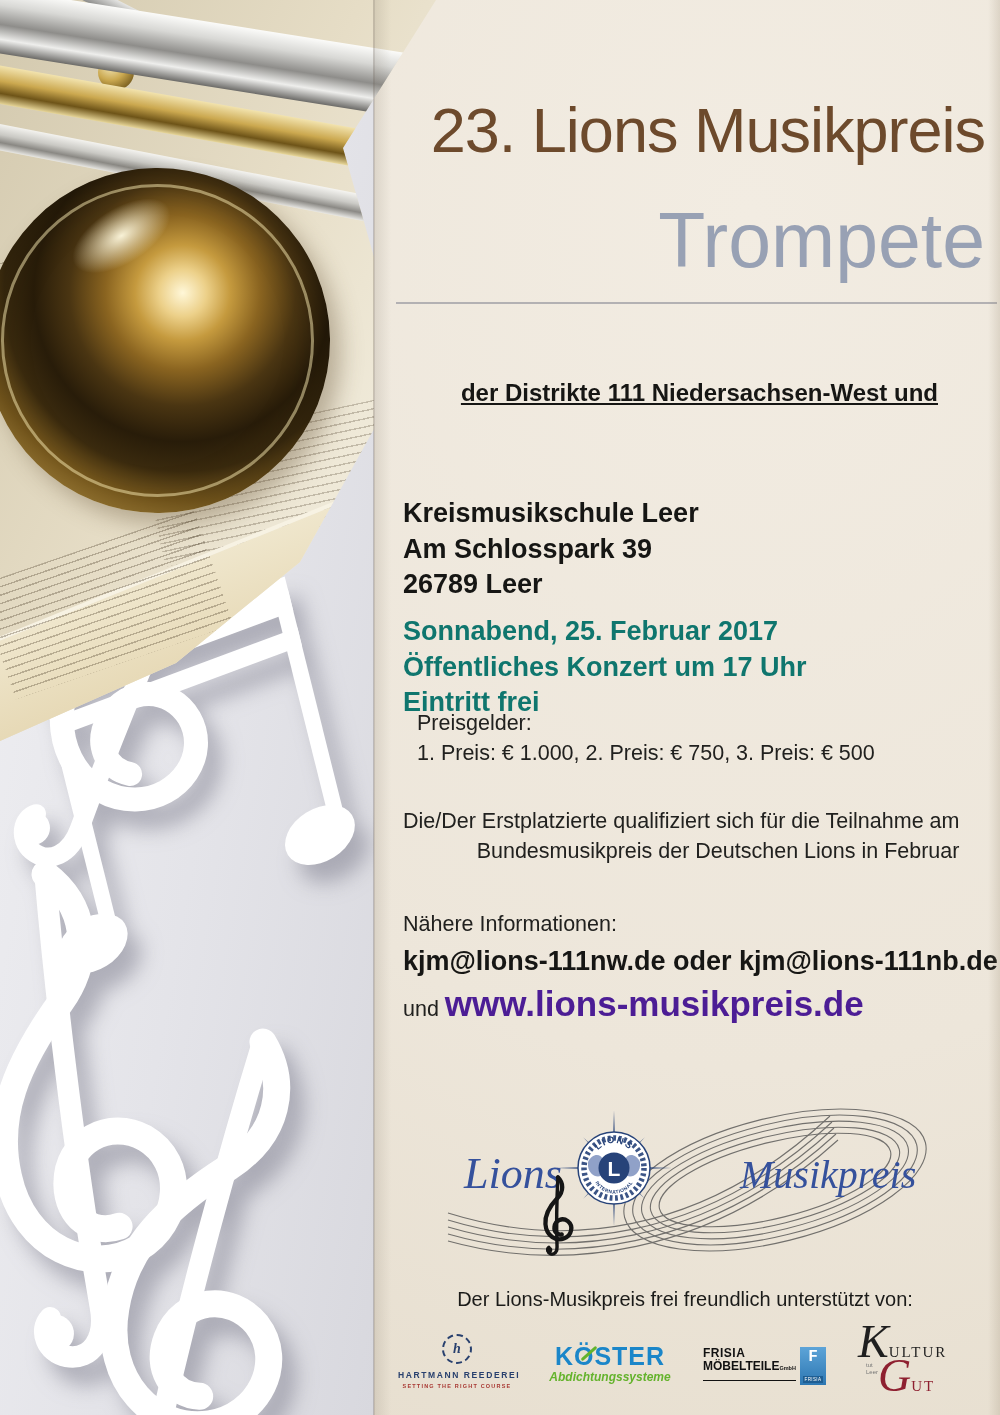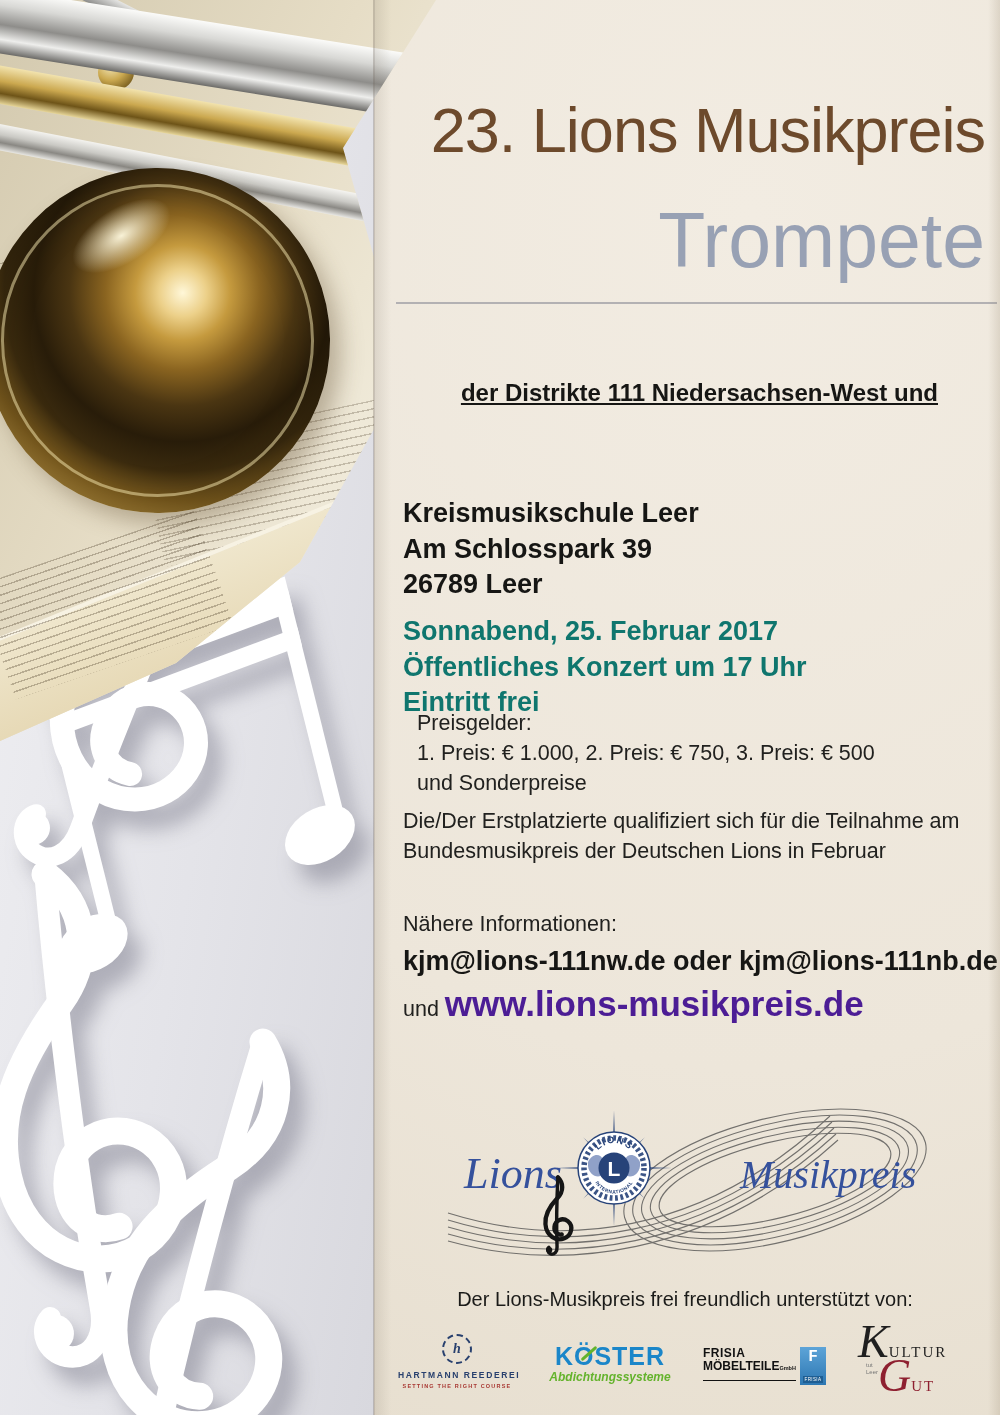--- a/index.html
+++ b/index.html
@@ -51,21 +51,21 @@
   .content{position:absolute;inset:0;z-index:6;}
   .content div{white-space:nowrap;}
   .t-title1{position:absolute;right:15px;top:94px;font-size:63px;letter-spacing:-1px;color:#6D4A2C;}
   .t-title2{position:absolute;right:15px;top:196px;font-size:77px;color:#98A1B4;}
   .rule{position:absolute;left:396px;right:3px;top:302px;height:2px;background:#b3b1b3;}
   .subtitle{position:absolute;right:62px;top:374px;text-align:right;
     font-weight:bold;font-size:24px;line-height:37px;color:#161614;text-decoration:underline;}
   .venue{position:absolute;left:403px;top:496px;font-weight:bold;font-size:27px;line-height:35.5px;color:#161614;}
   .event{position:absolute;left:403px;top:606px;font-weight:bold;font-size:27px;line-height:35.5px;color:#0f766e;margin-top:8px;}
   .prizes{position:absolute;left:417px;top:708px;font-size:21.5px;line-height:30px;color:#21211f;}
-  .qual{position:absolute;left:403px;top:806px;font-size:21.5px;line-height:30px;color:#21211f;}
+  .qual{position:absolute;left:403px;top:806px;font-size:21.5px;line-height:30px;color:#21211f;text-align:right;}
   .info-h{position:absolute;left:403px;top:912px;font-size:21.5px;color:#21211f;}
   .info-m{position:absolute;left:403px;top:946px;font-weight:bold;font-size:27px;color:#161614;}
   .info-w{position:absolute;left:403px;top:984px;font-size:21.5px;color:#21211f;}
   .info-w .site{font-weight:bold;font-size:35px;color:#4c1d95;}
   
   .logo{position:absolute;left:440px;top:1088px;width:520px;height:178px;z-index:6;}
   
   .support{position:absolute;left:380px;right:10px;top:1288px;text-align:center;font-size:20px;color:#1b1b19;z-index:6;}
   .sponsor{position:absolute;z-index:6;}
   .hartmann{left:398px;top:1334px;width:118px;text-align:center;color:#28406E;}
@@ -164,21 +164,20 @@
 
   <div class="event">
     <div>Sonnabend, 25. Februar 2017</div>
     <div>Öffentliches Konzert um 17 Uhr</div>
     <div>Eintritt frei</div>
   </div>
 
   <div class="prizes">
     <div>Preisgelder:</div>
     <div>1. Preis: € 1.000, 2. Preis: € 750, 3. Preis: € 500</div>
-    <div>und Sonderpreise</div>
   </div>
 
   <div class="qual">
     <div>Die/Der Erstplatzierte qualifiziert sich für die Teilnahme am</div>
     <div>Bundesmusikpreis der Deutschen Lions in Februar</div>
   </div>
 
   <div class="info-h">Nähere Informationen:</div>
   <div class="info-m">kjm@lions-111nw.de oder kjm@lions-111nb.de</div>
   <div class="info-w"><span>und </span><span class="site">www.lions-musikpreis.de</span></div>

